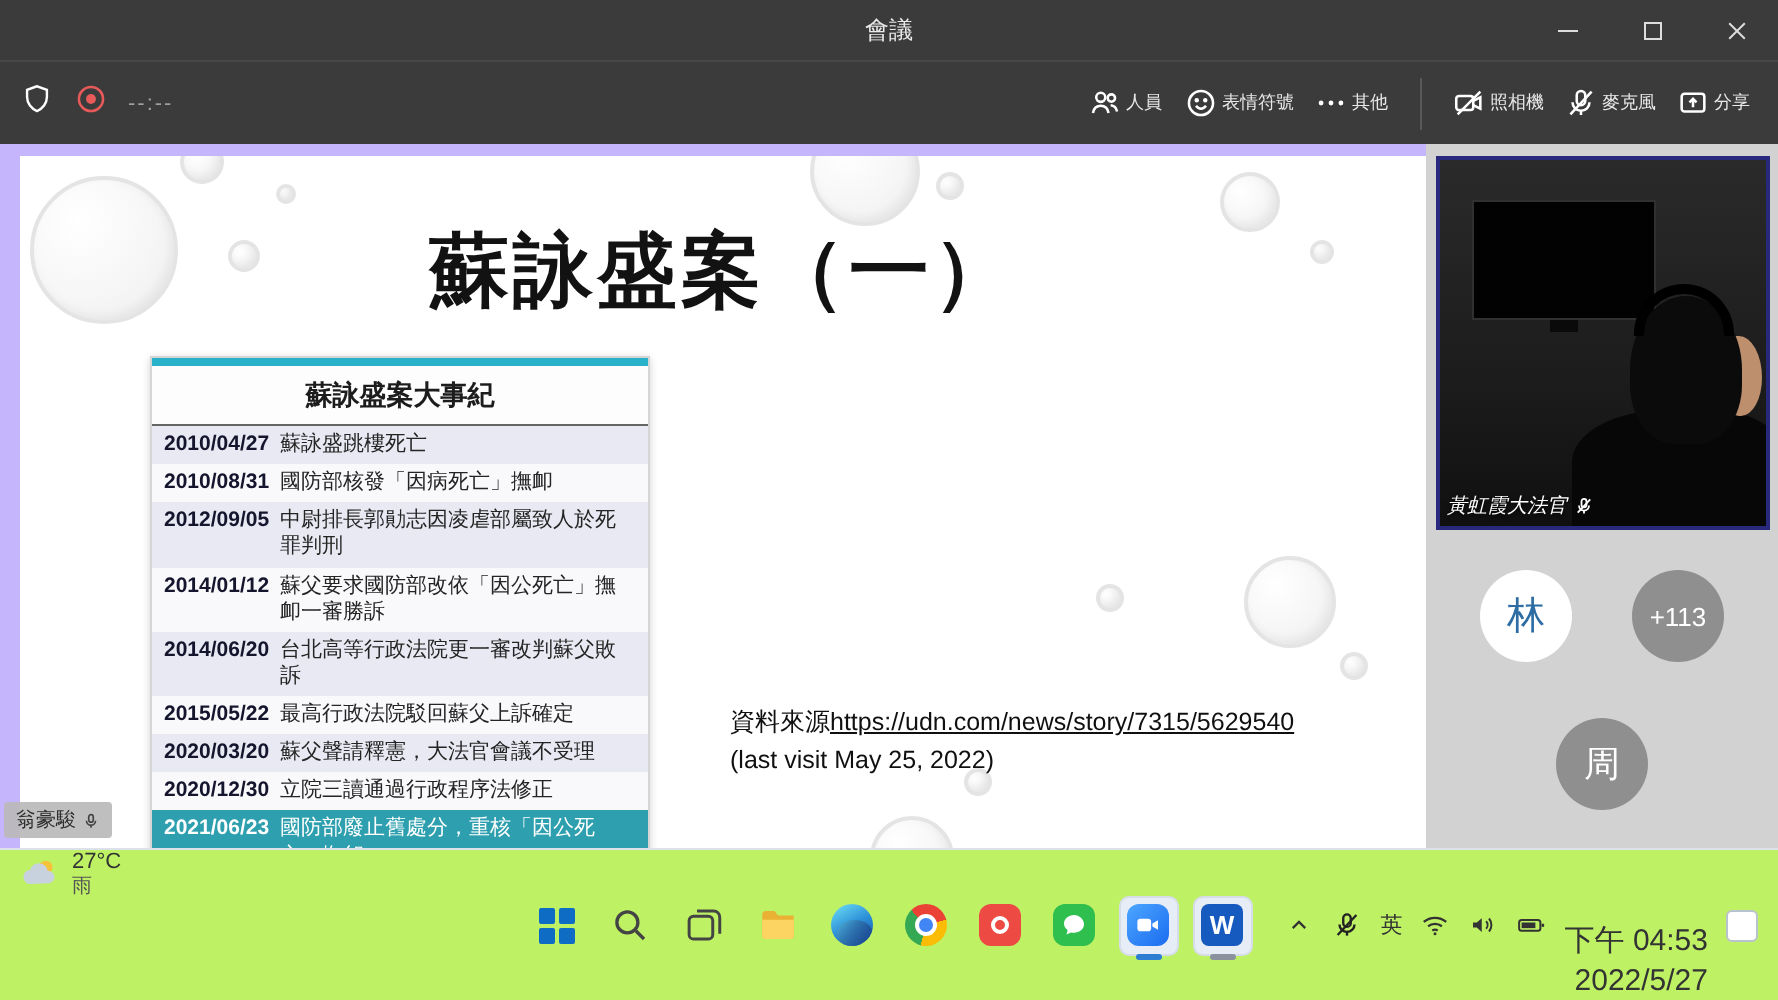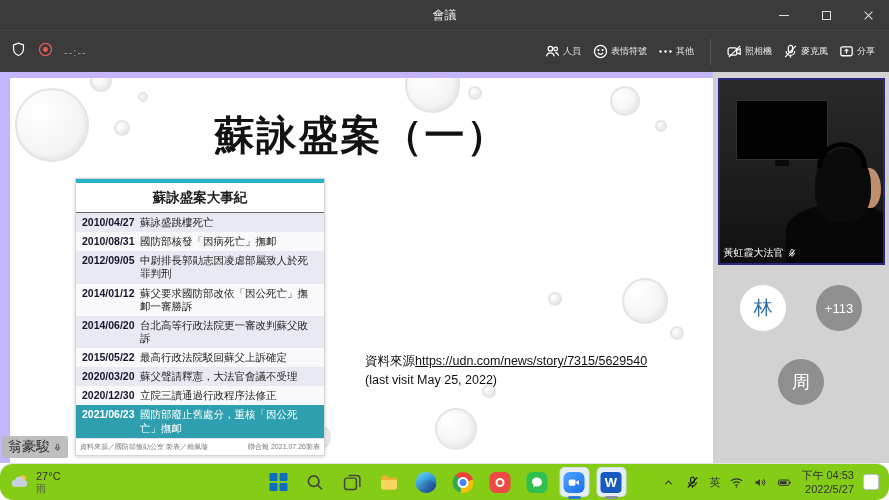--- a/index.html
+++ b/index.html
@@ -51,49 +51,49 @@
   .tt-event { flex:1; padding:3px 6px 3px 2px; color:#242424; line-height:1.25; }
   .tt-row.highlight, .tt-row.highlight:nth-child(even) { background:#2d9fae; }
   .tt-row.highlight .tt-date, .tt-row.highlight .tt-event { color:#fff; }
   .tt-footer { display:flex; justify-content:space-between; gap:4px; background:#fff; border-top:1px solid #e2e2e2;
                font-size:7px; color:#7a7a7a; padding:3px 4px; white-space:nowrap; }
 
   .source { position:absolute; left:355px; top:274px; font-size:12.5px; color:#101010; line-height:1.55; z-index:2; }
   .source .url { text-decoration:underline; }
 
   .presenter-tag { position:absolute; left:2px; bottom:5px; background:rgba(186,186,186,.92); border-radius:2px;
-                   padding:2px 6px; font-size:14px; color:#2e2e2e; display:flex; align-items:center; gap:3px; z-index:3; }
+                   padding:2px 6px; font-size:10px; color:#2e2e2e; display:flex; align-items:center; gap:3px; z-index:3; }
   .presenter-tag svg { width:9px; height:9px; }
 
   
   .panel { flex:0 0 176px; background:#d2d2d2; display:flex; flex-direction:column; align-items:center; }
   .video { margin-top:6px; width:167px; height:187px; border:2px solid #28287c; background:#161616; position:relative; overflow:hidden; }
   .v-wall { position:absolute; inset:0; background:linear-gradient(#2a2a2a 0%, #1c1c1c 60%, #101010 100%); }
   .v-tv { position:absolute; left:16px; top:20px; width:92px; height:60px; background:#020202; border:1px solid #303030; }
   .v-tv::after { content:""; position:absolute; left:38px; bottom:-7px; width:14px; height:6px; background:#0a0a0a; }
   .v-body { position:absolute; right:-8px; bottom:0; width:105px; height:58px; background:#070707; border-radius:45% 35% 0 0; }
   .v-hair { position:absolute; right:12px; top:68px; width:56px; height:74px; background:#0b0b0b; border-radius:50% 50% 40% 40%; }
   .v-face { position:absolute; right:2px; top:88px; width:22px; height:40px; background:#bd8f6d; border-radius:40% 55% 50% 50%; }
   .v-headset { position:absolute; right:16px; top:62px; width:50px; height:26px; border:5px solid #000; border-bottom:none; border-radius:28px 28px 0 0; }
   .v-label { position:absolute; left:4px; bottom:3px; color:#fff; font-size:10px; text-shadow:0 1px 2px #000;
-             display:flex; align-items:center; gap:3px; }
+             display:flex; align-items:center; gap:3px;font-style:italic; }
   .v-label svg { width:10px; height:10px; }
 
   .avatar-row { margin-top:20px; display:flex; gap:30px; justify-content:center; width:100%; }
   .avatar { width:46px; height:46px; border-radius:50%; display:flex; align-items:center; justify-content:center; }
   .avatar.white { background:#fff; color:#2e6da4; font-size:19px; }
   .avatar.gray { background:#8f8f8f; color:#fff; font-size:18px; }
   .avatar.badge { background:#8f8f8f; color:#fff; font-size:13px; }
   .name-row { width:100%; padding-left:26px; margin-top:6px; font-size:11px; color:#222;
               display:flex; align-items:center; gap:3px; }
   .name-row svg { width:10px; height:10px; }
   .second-avatar { margin-top:28px; }
 
   
-  .taskbar { flex:0 0 37px; background:#84cc16; border-top:1px solid #dde2ea; display:flex; align-items:center; position:relative;border-radius:13px; }
+  .taskbar { flex:0 0 37px; background:#bef264; border-top:1px solid #dde2ea; display:flex; align-items:flex-start; position:relative; }
   .weather { display:flex; align-items:center; gap:6px; padding-left:10px; }
   .weather svg { width:20px; height:20px; }
   .weather-text { display:flex; flex-direction:column; line-height:1.15; }
   .weather-temp { font-size:11px; color:#333; }
   .weather-desc { font-size:10px; color:#555; }
 
   .tb-center { position:absolute; left:50%; transform:translateX(-50%); display:flex; align-items:center; gap:7px; height:100%; }
   .tb-app { width:30px; height:30px; border-radius:5px; display:flex; align-items:center; justify-content:center; position:relative; }
   .tb-app svg { width:21px; height:21px; }
   .tb-app.open { background:#e7edf6; border:1px solid #d6dde8; }
@@ -112,21 +112,21 @@
   .app-green { width:21px; height:21px; border-radius:6px; background:#2fbf4f; display:flex; align-items:center; justify-content:center; }
   .app-green svg { width:15px; height:15px; }
   .app-meet { width:21px; height:21px; border-radius:6px; background:linear-gradient(135deg,#4da6ff,#1b6cf0); display:flex; align-items:center; justify-content:center; }
   .app-meet svg { width:15px; height:15px; }
   .app-word { width:21px; height:21px; border-radius:4px; background:#1659bf; color:#fff; display:flex; align-items:center; justify-content:center; }
   .app-word::after { content:"W"; font-size:13px; font-weight:700; }
 
   .tray { margin-left:auto; display:flex; align-items:center; gap:9px; padding-right:10px; }
   .tray svg { width:15px; height:15px; display:block; }
   .tray-lang { font-size:11px; color:#333; }
-  .tray-time { text-align:right; font-size:11px; color:#333; line-height:1.3; white-space:nowrap; }
+  .tray-time { text-align:right; font-size:15px; color:#333; line-height:1.3; white-space:nowrap;margin-top:36px; }
   .tray-note { width:16px; height:16px; border-radius:3px; border:1px solid #b9c2cf; background:#fff; }
 </style>
 </head>
 <body>
 
 <div class="window">
 
   <div class="titlebar">
     <div class="tb-title">會議</div>
     <div class="win-controls">

